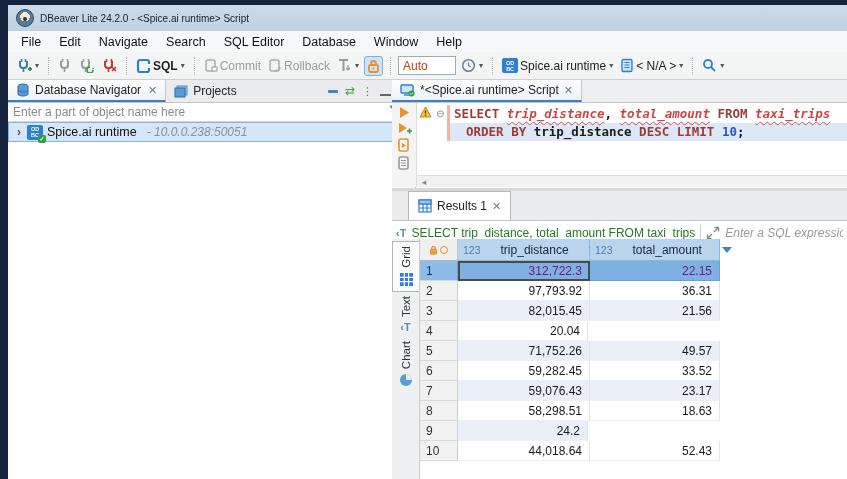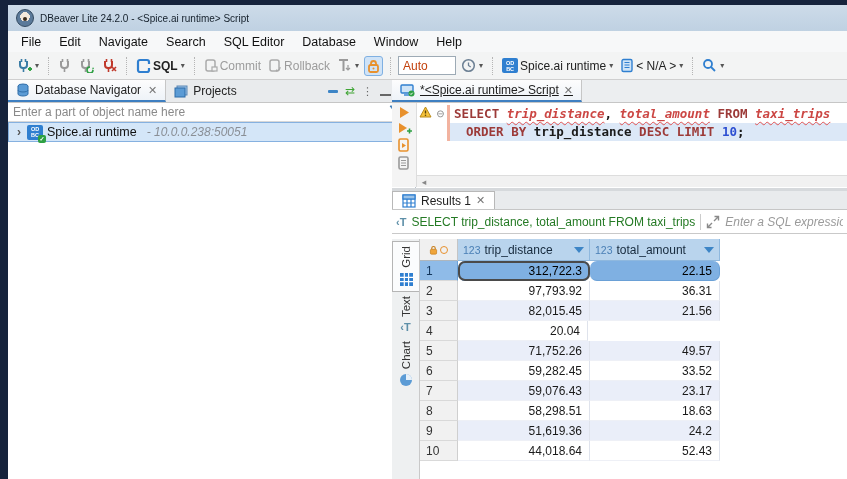--- a/index.html
+++ b/index.html
@@ -52,21 +52,21 @@
   .filter-row .ph { color:#8a8a8a; font-size:12px; flex:1; }
   .tree { background:#fff; }
   .tree-item { height:20px; display:flex; align-items:center; gap:4px; padding:0 4px 0 8px;
     background:#d4e6f8; border:1px solid #86b1e0; }
   .tree-item .chev { color:#555; font-size:12px; font-weight:bold; margin-right:2px; }
   .tree-item .tname { color:#111; font-size:12.5px; }
   .tree-item .taddr { color:#8a8f96; font-style:italic; font-size:12px; margin-left:6px; }
   .tree-item .tlock { margin-left:auto; }
 
   .right-panel { position:absolute; left:384px; top:0; width:455px; height:399px; }
-  .editor-tabstrip { height:23px; background:#eceef0; border-bottom:1px solid #c6c6c6; display:flex;text-decoration:underline; }
+  .editor-tabstrip { height:23px; background:#eceef0; border-bottom:1px solid #c6c6c6; display:flex; }
   .etab { display:flex; align-items:center; gap:5px; padding:0 8px; background:linear-gradient(#fdfdfd,#eef3f8);
     border-right:1px solid #c6c6c6; border-bottom:2px solid #3e7fc1; font-size:12px; color:#222; }
   .etab .x { color:#777; font-size:11px; }
 
   .editor-body { position:relative; height:84px; background:#fff; display:flex; }
   .vtoolbar { width:25px; background:#f4f4f4; border-right:1px solid #ddd; display:flex; flex-direction:column; align-items:center; padding-top:3px; gap:3px; }
   .gutter { width:17px; padding-top:3px; display:flex; flex-direction:column; align-items:center; }
   .fold { width:13px; padding-top:5px; color:#8a8a8a; font-size:10px; text-align:center; }
   .code-wrap { position:relative; flex:1; padding-top:2px; }
   .rangebar { position:absolute; left:0; top:2px; width:3px; height:36px; background:#f2b3a0; }
@@ -75,21 +75,21 @@
   .code-line.current { background:#dce8f7; margin-left:-7px; padding-left:19px; }
   .tok-kw { color:#9c3a38; }
   .tok-err { color:#cc4744; font-style:italic; text-decoration:underline wavy #e05252 1px; text-underline-offset:3px; }
   .tok-num { color:#2d4fd1; }
   .tok-plain { color:#1a1a1a; }
   .hscroll { position:absolute; left:25px; right:0; bottom:0; height:12px; background:#f1f1f1; border-top:1px solid #ddd;
     display:flex; align-items:center; }
   .hscroll .arr { width:14px; text-align:center; color:#888; font-size:9px; }
 
   .results { position:absolute; left:0; top:108px; width:455px; bottom:0; border-top:3px solid #d6d9dc; background:#fff; }
-  .results-tabstrip { height:19px; background:#e9ebed; border-bottom:1px solid #c6c6c6; display:flex; }
+  .results-tabstrip { height:30px; background:#e9ebed; border-bottom:1px solid #c6c6c6; display:flex;padding-left:16px; }
   .rtab { display:flex; align-items:center; gap:5px; padding:0 9px; background:#fff; border-right:1px solid #b8b8b8;
     border-left:1px solid #b8b8b8; border-top:1px solid #b8b8b8; font-size:12px; color:#222; }
   .rtab .x { color:#777; font-size:11px; }
 
   .filterbar { height:24px; border-bottom:1px solid #c9c9c9; display:flex; align-items:center; padding:0 4px; gap:5px; background:#fff; }
   .ficon { color:#5d8fa8; font-size:11px; font-weight:bold; white-space:nowrap; }
   .fsql { color:#247a24; font-size:12px; white-space:nowrap; overflow:hidden; text-overflow:clip; max-width:285px; }
   .fsep { width:1px; height:16px; background:#ccc; }
   .fph { color:#9a9a9a; font-style:italic; font-size:12px; white-space:nowrap; overflow:hidden; flex:1; }
 
@@ -98,34 +98,34 @@
   .vtab { display:flex; flex-direction:column; align-items:center; padding:4px 0; gap:4px; }
   .vtab.active { background:#fbfcfd; border:1px solid #b5b5b5; border-right:none; width:100%; }
   .vlabel { writing-mode:vertical-rl; transform:rotate(180deg); font-size:11.5px; color:#333; }
 
   .grid { flex:1; background:#fff; position:relative; overflow:hidden; }
   .ghead { display:flex; height:22px; }
   .gcorner { width:38px; background:#f0f0f0; border-right:1px solid #c5c5c5; border-bottom:1px solid #aeb6bd;
     display:flex; align-items:center; justify-content:center; gap:2px; }
   .gcircle { width:8px; height:8px; border:1.5px solid #e8912d; border-radius:50%; }
   .gcol { background:#b9d4ed; border-right:1px solid #8fb8de; border-bottom:1px solid #8fb8de;
-    display:flex; align-items:center; padding:0 5px; gap:4px; }
+    display:flex; align-items:center; padding:0 5px; gap:20px; }
   .gcol.c0 { width:132px; } .gcol.c1 { width:130px; }
   .gtype { color:#4a7fb5; font-size:10.5px; }
   .gname { color:#16293c; font-size:12px; flex:1; }
   .gsort { width:0; height:0; border-left:5px solid transparent; border-right:5px solid transparent; border-top:6px solid #3d85c6; }
 
   .grow { display:flex; height:20px; }
   .rnum { width:38px; background:#f1f1f1; border-right:1px solid #cfcfcf; border-bottom:1px solid #d9d9d9;
     font-size:12px; color:#333; display:flex; align-items:center; padding-left:6px; }
   .gcell { border-right:1px solid #dfe3ec; border-bottom:1px solid #eef0f6; font-size:12px; color:#1a1a1a;
     display:flex; align-items:center; justify-content:flex-end; padding-right:7px; }
   .gcell.c0 { width:132px; } .gcell.c1 { width:130px; }
   .grow.alt .gcell { background:#eaeef9; }
-  .grow.sel .gcell { background:#7fb0e2; color:#000000; border-right-color:#6aa0d6; border-bottom-color:#6aa0d6;border-radius:7px; }
+  .grow.sel .gcell { background:#7fb0e2; color:#701a75; border-right-color:#6aa0d6; border-bottom-color:#6aa0d6; }
   .grow.sel .rnum { background:#8fbbe8; color:#14365c; border-right-color:#6aa0d6; }
   .grow.sel .gcell.focus { outline:2px solid #4a4a4a; outline-offset:-2px; }
 
   svg { display:block; }
 </style>
 </head>
 <body>
 
 <div class="frame-top"></div>
 <div class="frame-left"></div>
@@ -459,21 +459,20 @@
                 <div class="gcell c0">59,076.43</div>
                 <div class="gcell c1">23.17</div>
               </div>
               <div class="grow">
                 <div class="rnum">8</div>
                 <div class="gcell c0">58,298.51</div>
                 <div class="gcell c1">18.63</div>
               </div>
               <div class="grow alt">
                 <div class="rnum">9</div>
-                <div class="gcell c0">51,619.36</div>
                 <div class="gcell c1">24.2</div>
               </div>
               <div class="grow">
                 <div class="rnum">10</div>
                 <div class="gcell c0">44,018.64</div>
                 <div class="gcell c1">52.43</div>
               </div>
             </div>
         </div>
       </div>

